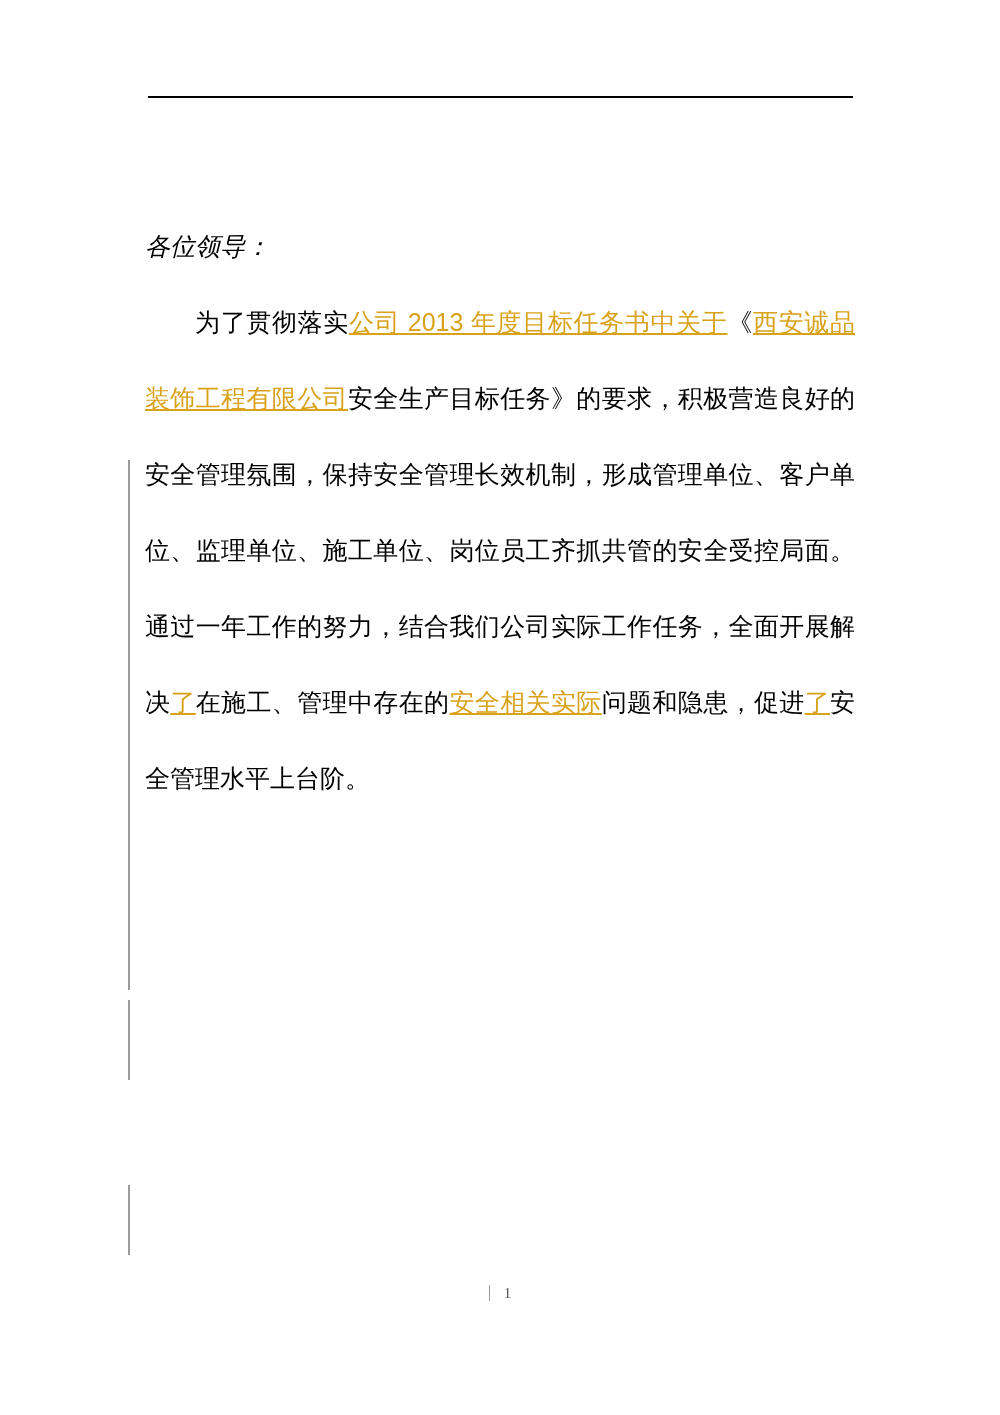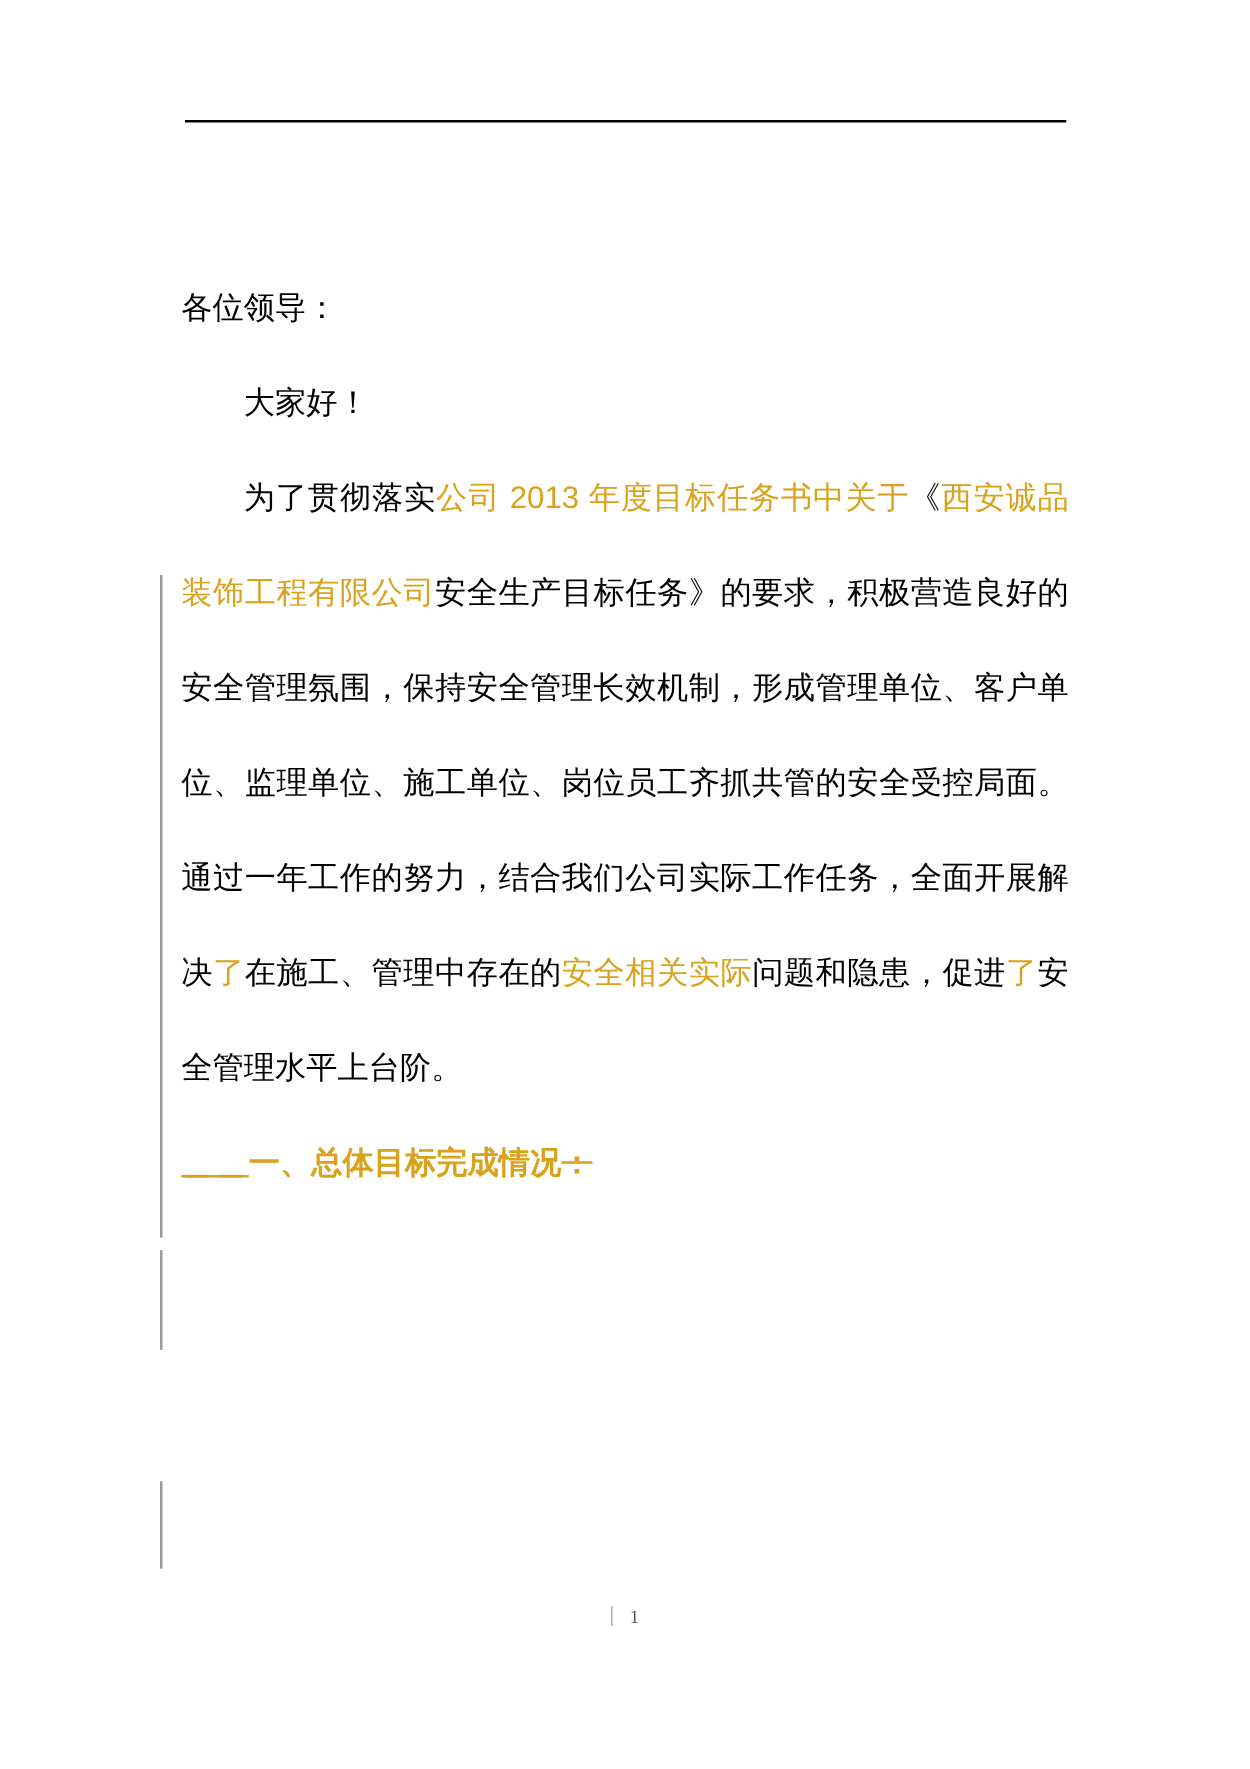--- a/index.html
+++ b/index.html
@@ -48,29 +48,31 @@
     margin: 0 0 0 0;
     font-family: "Liberation Sans", sans-serif;
     font-size: 25px;
     line-height: 76px;
     color: #000000;
     text-align: justify;
     text-justify: inter-ideograph;
   }
   p.salutation {
     padding-top: 18px;
+    font-style: italic;
   }
   p.indent1 {
     text-indent: 50px;
   }
   p.indent2 {
     text-indent: 50px;
   }
   .ins {
     color: #d9a21b;
+    text-decoration: underline;
     text-decoration-color: #d9a21b;
   }
   .ins-space {
     color: #d9a21b;
     text-decoration: underline;
     text-decoration-color: #d9a21b;
     letter-spacing: 2px;
   }
   .change-bar {
     position: absolute;
@@ -120,24 +122,22 @@
   <h1 class="doc-title"></h1>
 
   <div class="change-bar" style="left:128px; top:460px; height:530px;"></div>
   <div class="change-bar" style="left:128px; top:1000px; height:80px;"></div>
   <div class="change-bar" style="left:128px; top:1185px; height:70px;"></div>
 
   <div class="body-block">
 
     <p class="para salutation">各位领导：</p>
 
-    <p class="para indent1">大家好！</p>
 
     <p class="para indent2"><span>为了贯彻落实</span><span class="ins">公司 2013 年度目标任务书中关于</span><span>《</span><span class="ins">西安诚品装饰工程有限公司</span><span>安全生产目标任务》的要求，积极营造良好的安全管理氛围，保持安全管理长效机制，形成管理单位、客户单位、监理单位、施工单位、岗位员工齐抓共管的安全受控局面。通过一年工作的努力，结合我们公司实际工作任务，全面开展解决</span><span class="ins">了</span><span>在施工、管理中存在的</span><span class="ins">安全相关实际</span><span>问题和隐患，促进</span><span class="ins">了</span><span>安全管理水平上台阶。</span></p>
 
 
-    <p class="section-heading"><span class="ins-space">＿＿</span><span>一、总体目标完成情况</span><span class="strike-mark">：</span></p>
 
   </div>
 
   <div class="footer"><span class="tick"></span><span>1</span></div>
 
 </div>
 
 </body></html>

